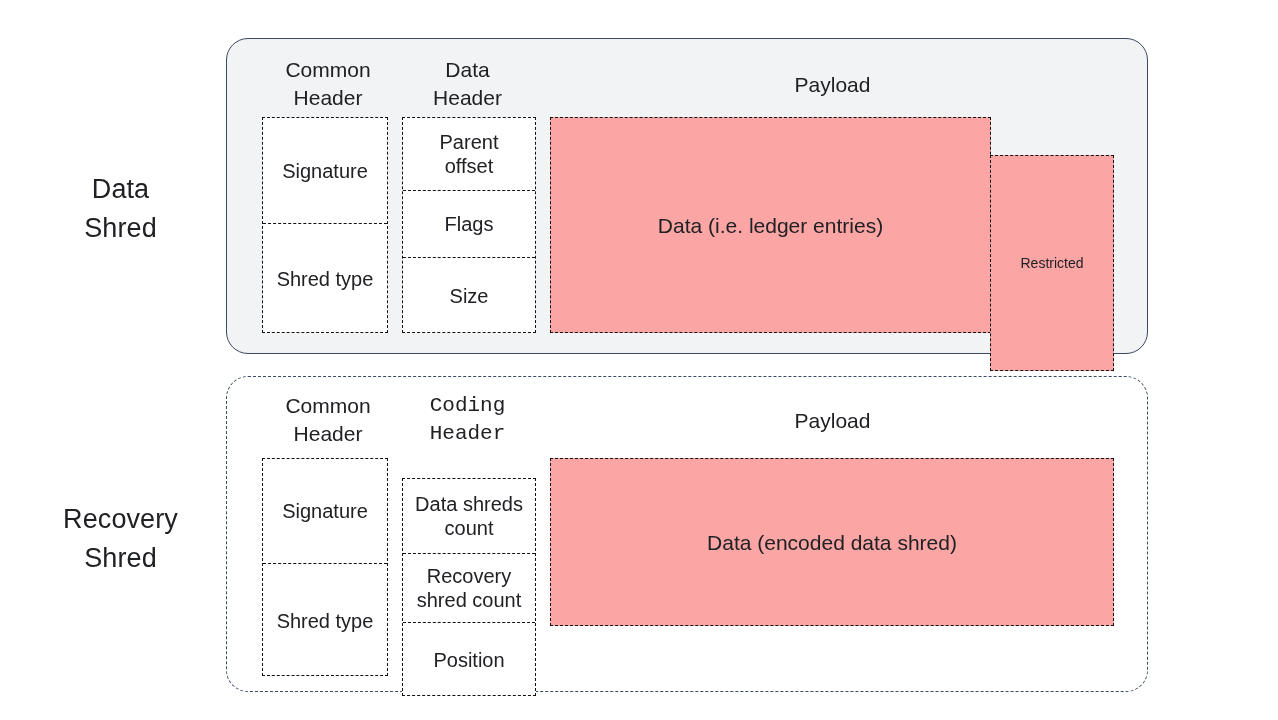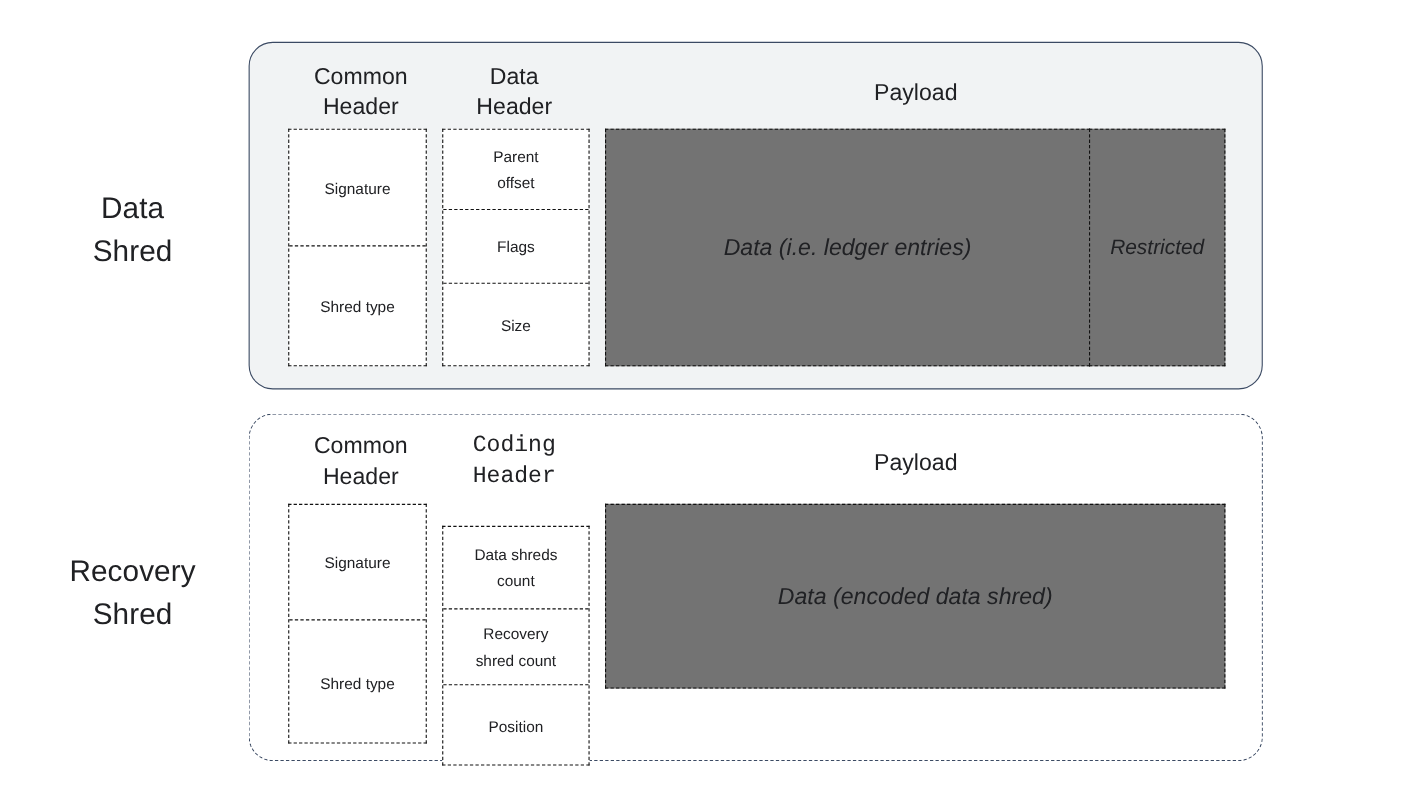--- a/index.html
+++ b/index.html
@@ -75,61 +75,60 @@
     background: #ffffff;
   }
   .field-cell {
     position: absolute;
     left: 0;
     right: 0;
     display: flex;
     align-items: center;
     justify-content: center;
     text-align: center;
-    font-size: 14px;
+    font-size: 20px;
     line-height: 24px;
     color: #202124;
     white-space: pre-line;
     box-sizing: border-box;
   }
   .field-cell.divider-top {
     border-top: 1.5px dashed #111111;
   }
   .field-box-plain {
     position: absolute;
     box-sizing: border-box;
     border: 1.5px dashed #111111;
-    background: #737373;
+    background: #fca5a5;
     display: flex;
     align-items: center;
     justify-content: center;
     text-align: center;
     font-size: 21px;
     line-height: 27px;
     color: #202124;
-    font-style: italic;
   }
 
   
   #caption-common-header-1 { left: 253px; top: 56px; width: 150px; }
   #caption-data-header-1   { left: 396px; top: 56px; width: 143px; }
   #caption-payload-1       { left: 550px; top: 71px; width: 565px; }
 
   #common-header-box-1 { left: 262px; top: 117px; width: 126px; height: 216px; }
   #ch1-signature  { top: 0px;   height: 105px; }
   #ch1-shredtype  { top: 105px; height: 111px; }
 
   #data-header-box-1 { left: 402px; top: 117px; width: 134px; height: 216px; }
   #dh1-parent  { top: 0px;   height: 72px; }
   #dh1-flags   { top: 72px;  height: 67px; }
   #dh1-size    { top: 139px; height: 77px; }
 
   #payload-data-box-1 { left: 550px; top: 117px; width: 441px; height: 216px; }
   #payload-restricted-box-1 { left: 990px; top: 117px; width: 124px; height: 216px; }
-  #payload-restricted-box-1 { font-size: 19px; }
+  #payload-restricted-box-1 { font-size: 14px; margin-top: 38px; }
 
   
   #caption-common-header-2 { left: 253px; top: 392px; width: 150px; }
   #caption-coding-header-2 { left: 396px; top: 392px; width: 143px; font-family: Liberation Mono, monospace; }
   #caption-payload-2       { left: 550px; top: 407px; width: 565px; }
 
   #common-header-box-2 { left: 262px; top: 458px; width: 126px; height: 218px; }
   #ch2-signature  { top: 0px;   height: 104px; }
   #ch2-shredtype  { top: 104px; height: 114px; }
 

